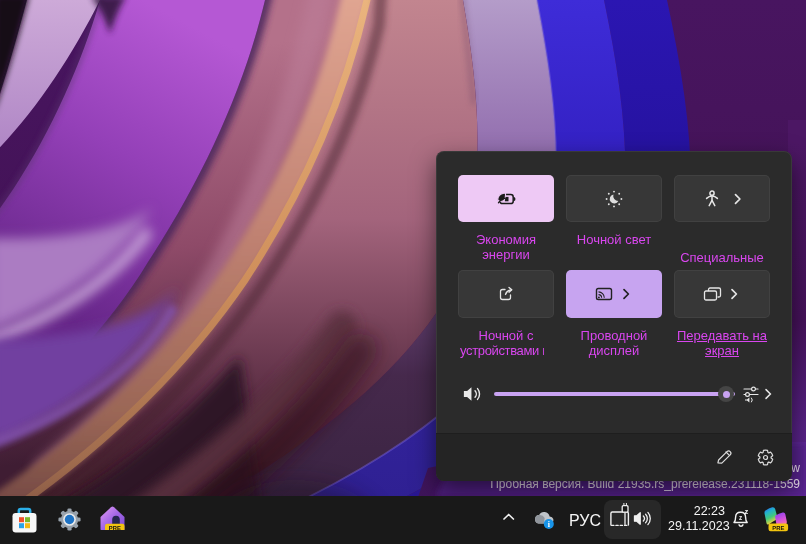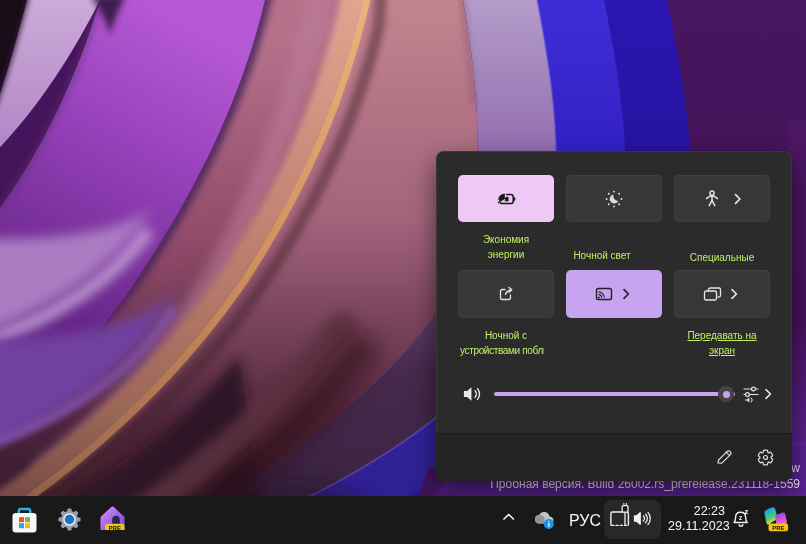--- a/index.html
+++ b/index.html
@@ -9,22 +9,22 @@
   .wm{position:absolute;color:#efe3f2;font-size:12px;white-space:nowrap;}
   
   #panel{position:absolute;left:436px;top:151px;width:356px;height:330px;
     background:#2b2b2b;border-radius:8px;box-shadow:0 10px 24px rgba(0,0,0,.55);
     outline:1px solid rgba(255,255,255,.07);outline-offset:-1px;}
   .tile{position:absolute;width:96px;height:47px;border-radius:5px;
     background:#373737;box-shadow:inset 0 0 0 1px rgba(255,255,255,.055);
     display:flex;align-items:center;justify-content:center;}
   .tile.on1{background:#eec9f5;box-shadow:none;}
   .tile.on2{background:#c7a4f0;box-shadow:none;}
-  .lbl{position:absolute;width:116px;text-align:center;color:#bef264;
-    font-size:10px;line-height:15px;white-space:nowrap;overflow:hidden;}
+  .lbl{position:absolute;width:116px;text-align:center;color:#d946ef;
+    font-size:13px;line-height:15px;white-space:nowrap;overflow:hidden;}
   #footer{position:absolute;left:0;right:0;bottom:0;height:47px;background:#242424;
     border-radius:0 0 8px 8px;border-top:1px solid #1e1e1e;}
   
   #taskbar{position:absolute;left:0;top:496px;width:806px;height:48px;background:#191919;}
   .tbtxt{position:absolute;color:#f5f5f5;}
   #traybtn{position:absolute;left:604px;top:4px;width:57px;height:39px;background:#282828;border-radius:8px;}
 </style>
 </head>
 <body>
 <div id="stage">
@@ -153,21 +153,21 @@
 
   <ellipse cx="295" cy="528" rx="85" ry="48" fill="#1d0c20" opacity=".4" filter="url(#b10)"></ellipse>
 
   <path d="M402,544 L428,468 C500,452 600,443 700,441 C760,440 790,439 806,438 L806,544 z" fill="url(#gPurpBand)"></path>
   <path d="M436,497 L452,462 C570,450 720,446 806,444 L806,497 z" fill="#55218b" opacity=".9" filter="url(#b3)"></path>
 
   <rect x="788" y="120" width="18" height="322" fill="url(#gStrip)"></rect>
 </svg>
 
 <div class="wm" style="right:6px;top:461px;">Windows 11 Pro Insider Preview</div>
-<div class="wm" style="right:6px;top:477px;">Пробная версия. Build 26002.rs_prerelease.231118-1559</div>
+<div class="wm" style="right:6px;top:477px;">Пробная версия. Build 21935.rs_prerelease.231118-1559</div>
 
 <div id="panel">
 
   <div class="tile on1" style="left:22px;top:24px;">
     <svg width="22" height="18" viewBox="0 0 22 18">
       <rect x="5" y="4.6" width="13.2" height="9" rx="2.4" stroke="#1b1b1b" stroke-width="1.5" fill="none"></rect>
       <rect x="9.9" y="6.9" width="3.6" height="4.4" fill="#1b1b1b"></rect>
       <path d="M18.8,7 L18.8,11.2 C20,11 20.4,10.2 20.4,9.1 C20.4,8 20,7.2 18.8,7 z" fill="#1b1b1b"></path>
       <path d="M8.8,3.2 C5.2,3.7 2.9,6 2.7,9.9 C2.7,9.9 3.8,11.2 6.1,11.2 C9,11.2 10.5,8.8 10.5,4.9 L10.5,3.2 z" fill="#1b1b1b" stroke="#eec9f5" stroke-width="1.1"></path>
       <path d="M3.4,12.8 C5.3,10 7.4,8.7 10.5,8.2" stroke="#1b1b1b" stroke-width="1.2" fill="none" stroke-linecap="round"></path>
@@ -193,21 +193,21 @@
       <g stroke="#e6e6e6" stroke-width="1.5" fill="none" stroke-linecap="round" stroke-linejoin="round">
         <circle cx="14" cy="4.2" r="2.1"></circle>
         <path d="M8.6,9.4 C10.2,7.9 12,7.1 14,7.1 C16,7.1 17.8,7.9 19.4,9.4"></path>
         <path d="M14,7.3 L14,11.4 L11.2,16.6"></path>
         <path d="M14,11.4 L16.8,16.6"></path>
         <path d="M37.5,5.6 L41.9,10 L37.5,14.4" stroke-width="1.7"></path>
       </g>
     </svg>
   </div>
   <div class="lbl" style="left:12px;top:81px;">Экономия<br>энергии</div>
-  <div class="lbl" style="left:108px;top:81px;margin-top:16px;">Ночной свет</div>
+  <div class="lbl" style="left:120px;top:81px;">Ночной свет</div>
   <div class="lbl" style="left:228px;top:99px;">Специальные<br>возможности</div>
 
   <div class="tile" style="left:22px;top:119px;height:48px;">
     <svg width="20" height="20" viewBox="0 0 20 20">
       <g stroke="#e6e6e6" stroke-width="1.3" fill="none" stroke-linecap="round" stroke-linejoin="round">
         <path d="M9,5.5 L6.5,5.5 C5.4,5.5 4.5,6.4 4.5,7.5 L4.5,13.5 C4.5,14.6 5.4,15.5 6.5,15.5 L12.5,15.5 C13.6,15.5 14.5,14.6 14.5,13.5 L14.5,11"></path>
         <path d="M9.5,10.5 C10.5,7.5 12.5,6 15.5,5.8"></path>
         <path d="M13,3.4 L15.8,5.8 L13,8.2"></path>
       </g>
     </svg>
@@ -227,20 +227,21 @@
     <svg width="46" height="20" viewBox="0 0 46 20">
       <g stroke="#e6e6e6" stroke-width="1.3" fill="none" stroke-linecap="round" stroke-linejoin="round">
         <path d="M9.5,6.5 L9.5,5.5 C9.5,4.7 10.2,4 11,4 L20,4 C20.8,4 21.5,4.7 21.5,5.5 L21.5,11.5 C21.5,12.3 20.8,13 20,13 L19,13"></path>
         <rect x="5.5" y="7" width="12" height="9" rx="1.5"></rect>
         <path d="M33,5.6 L37.4,10 L33,14.4" stroke-width="1.7"></path>
       </g>
     </svg>
   </div>
   <div class="lbl" style="left:12px;top:177px;">Ночной с</div>
   <div class="lbl" style="left:24px;top:192px;width:84px;text-align:left;letter-spacing:-.35px;">устройствами поблизости</div>
+  <div class="lbl" style="left:120px;top:177px;">Проводной<br>дисплей</div>
   <div class="lbl" style="left:228px;top:177px;text-decoration:underline;">Передавать на<br>экран</div>
 
   <svg style="position:absolute;left:23px;top:230px;" width="26" height="26" viewBox="0 0 24 24">
     <g stroke="#e8e8e8" stroke-width="1.3" fill="none" stroke-linecap="round" stroke-linejoin="round">
       <path d="M4.5,9.3 L7.5,9.3 L11.5,5.8 L11.5,18.2 L7.5,14.7 L4.5,14.7 z" fill="#e8e8e8" stroke="none"></path>
       <path d="M14.8,9 a4.4,4.4 0 0 1 0,6"></path>
       <path d="M17.1,7 a7.7,7.7 0 0 1 0,10"></path>
     </g>
   </svg>
   <div style="position:absolute;left:58px;top:241px;width:241px;height:4px;border-radius:2px;background:#c9a3f2;"></div>

